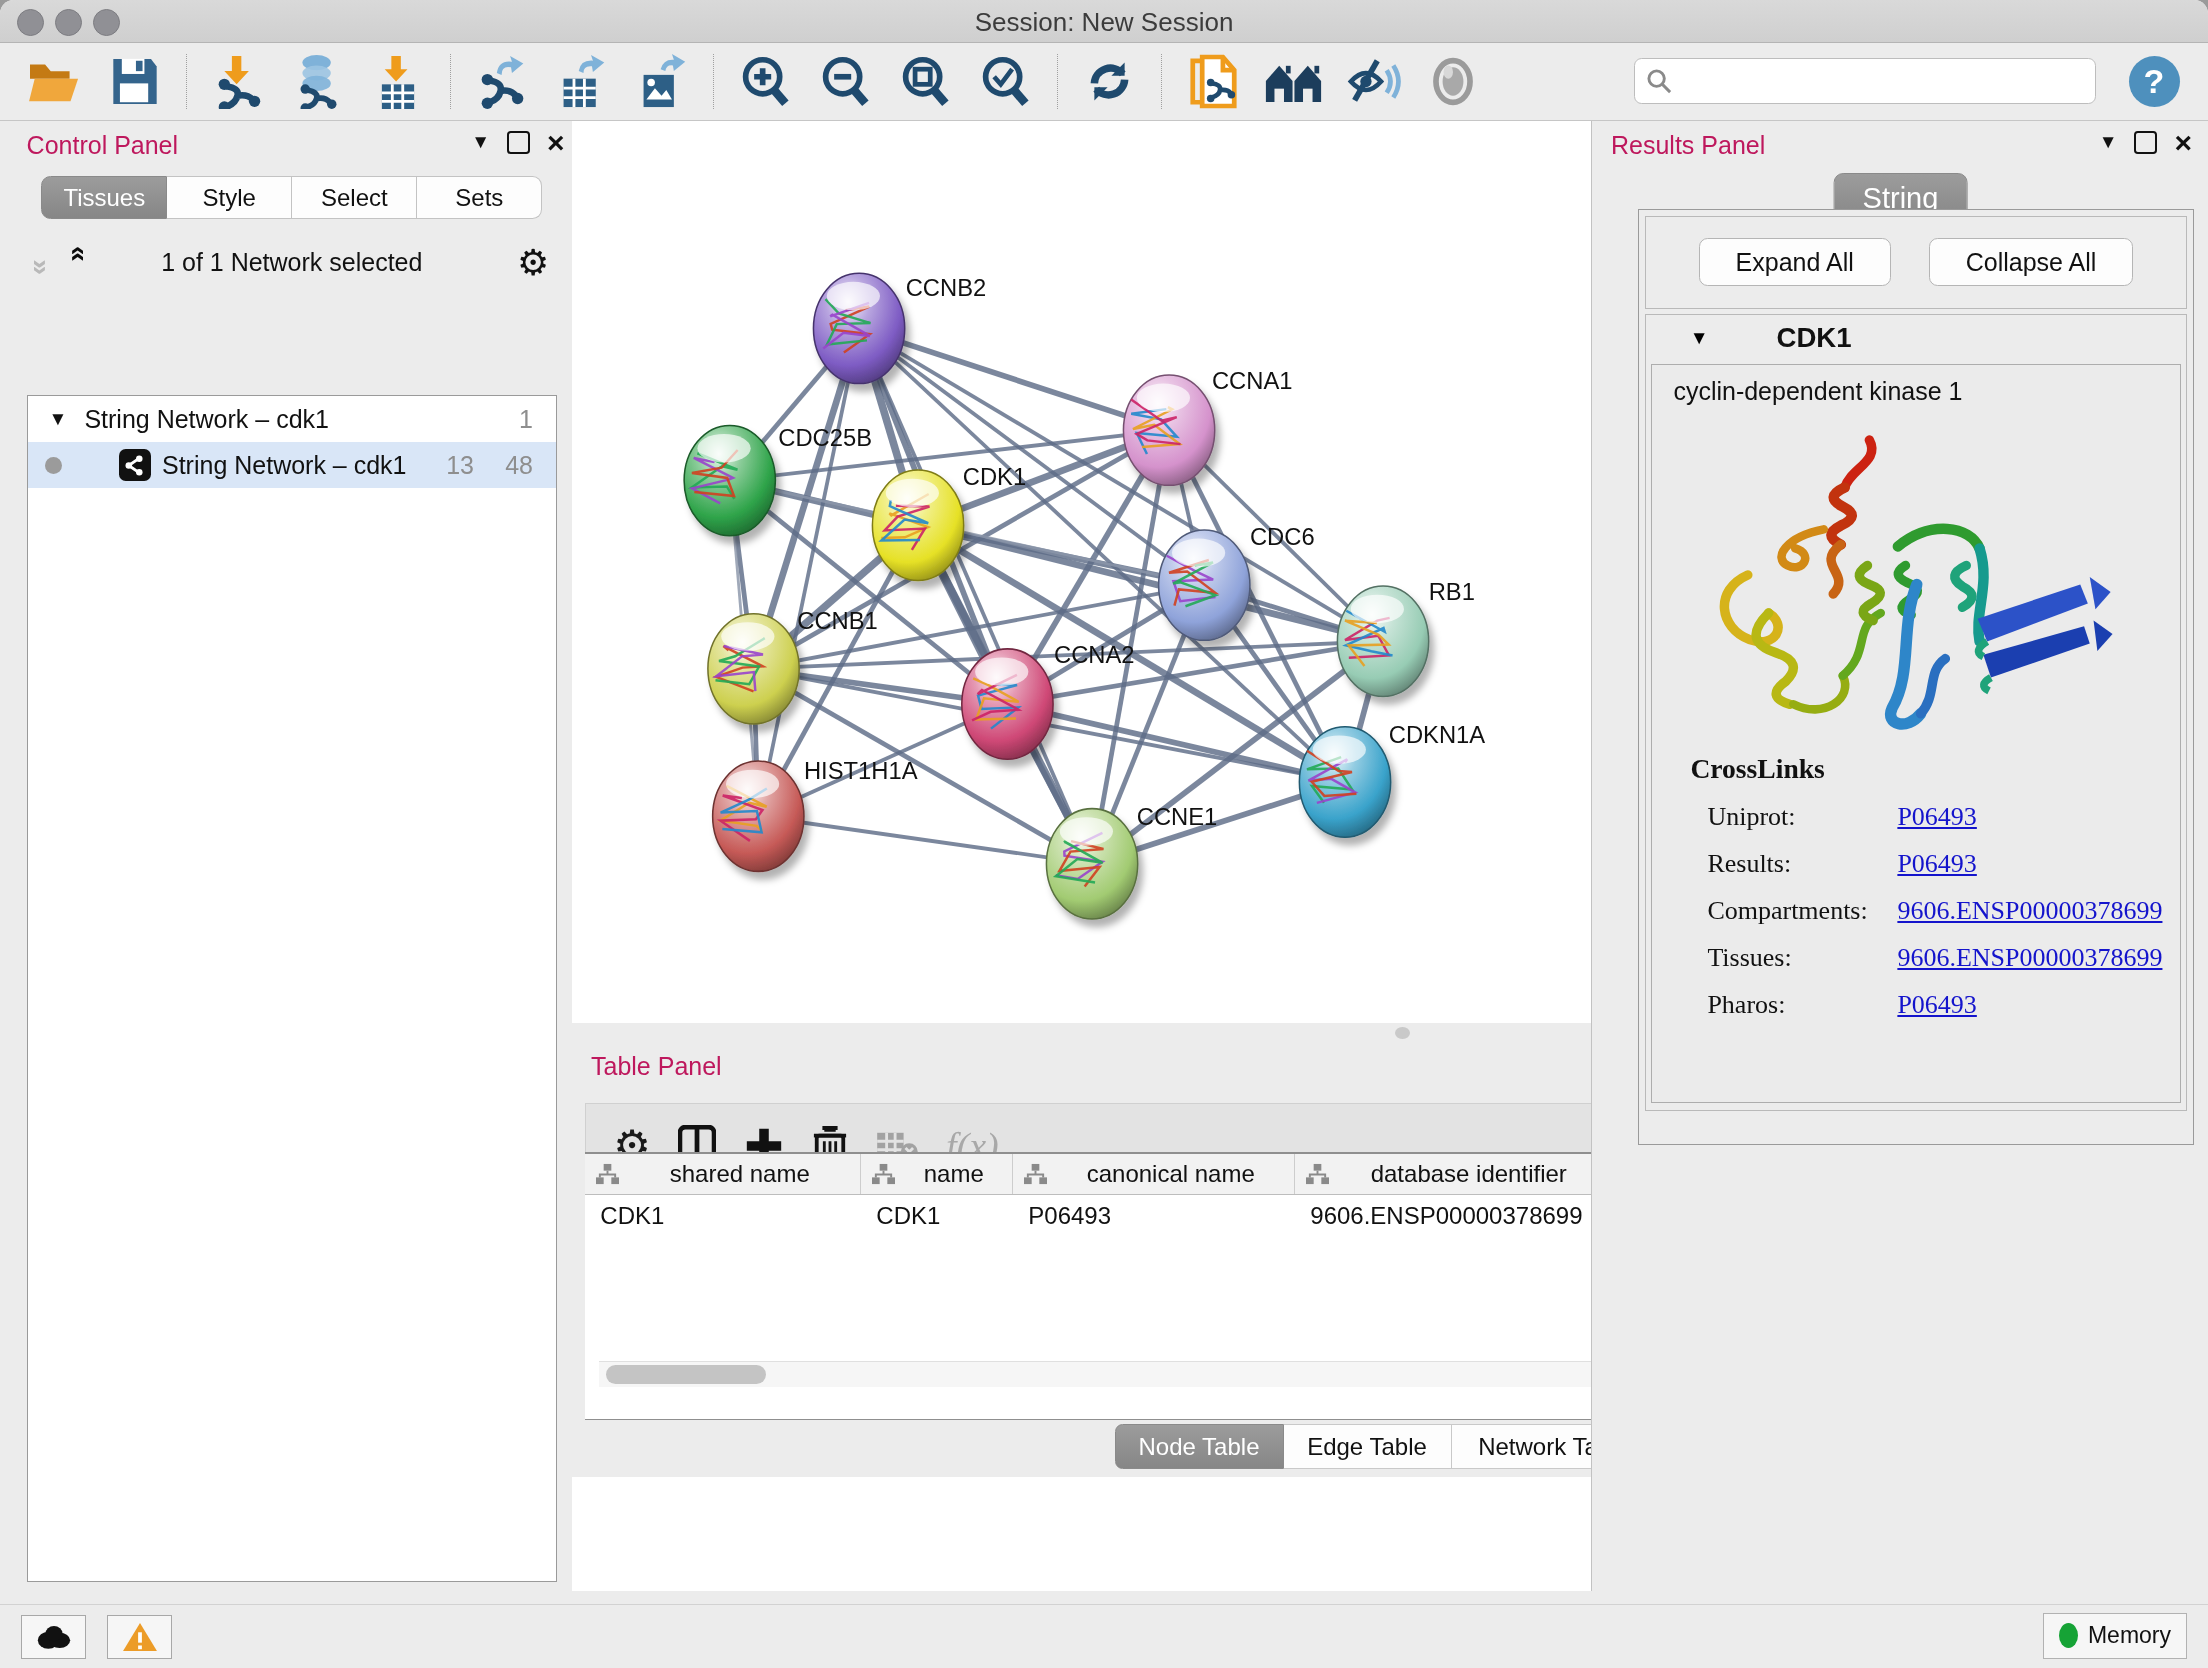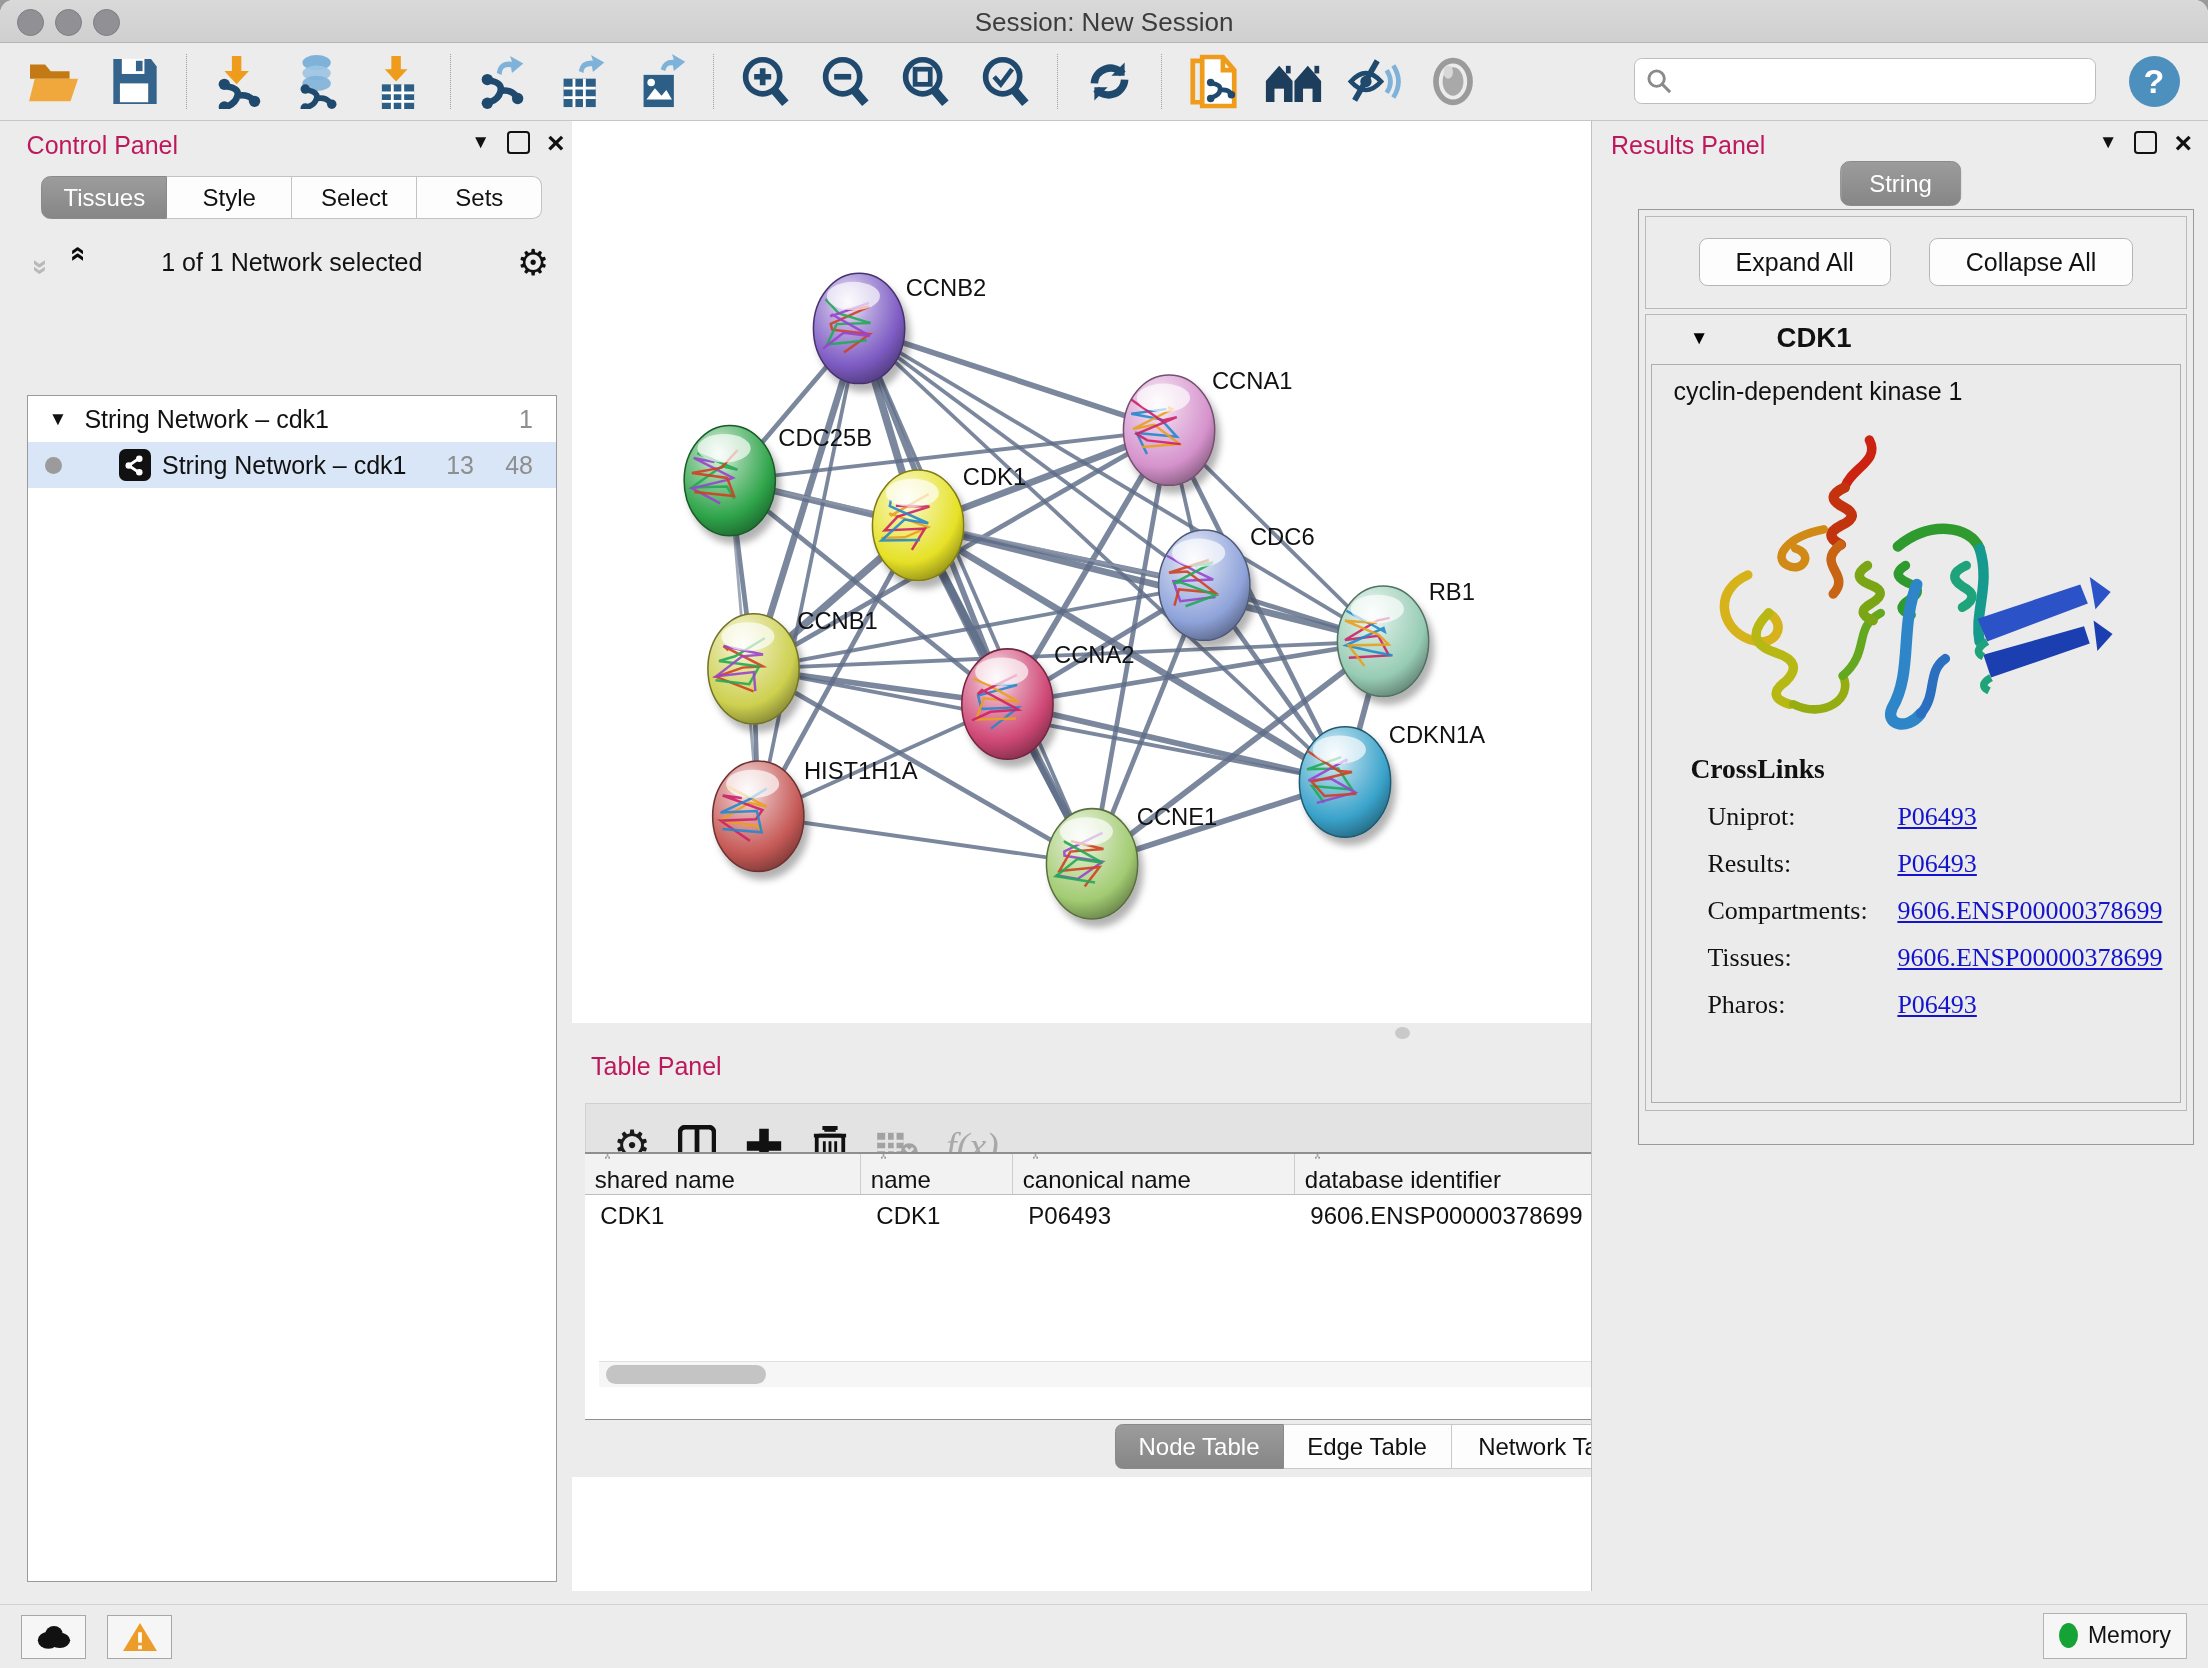--- a/index.html
+++ b/index.html
@@ -53,34 +53,34 @@
   .cv-count{color:#8b8b8b;font-size:25px;margin:0 9.5px;}
   .checkbox-blue{width:28.5px;height:28.5px;border-radius:5.7px;background:#4d9bd5;color:#fff;font-size:21px;display:flex;align-items:center;justify-content:center;}
   #splitter-h{position:absolute;left:572px;top:1023px;width:1019px;height:19px;background:#ececec;}
   .knob{position:absolute;background:#c9c9c9;border-radius:7.6px;}
   
   #table-panel{position:absolute;left:572px;top:1042px;width:1628px;height:435px;background:#ececec;}
   #tp-toolbar{margin:13.3px 13.3px 0 13.3px;height:84px;background:#e3e3e3;border:1px solid #d0d0d0;display:flex;align-items:center;}
   .tp-icon{margin-left:27px;display:flex;align-items:center;justify-content:center;}
   #tbl{position:absolute;left:13.3px;right:9.5px;top:110px;bottom:57px;background:#fff;border-top:2.9px solid #8f8f8f;border-bottom:1.9px solid #8f8f8f;overflow:hidden;}
   #tbl-head{display:flex;height:40px;background:#f2f2f2;border-bottom:1.9px solid #bdbdbd;}
-  .th{display:flex;align-items:flex-start;font-size:24px;color:#111;border-right:1px solid #cdcdcd;box-sizing:border-box;padding-left:9.5px;gap:7px;flex-direction:column;}
+  .th{display:flex;align-items:center;font-size:24px;color:#111;border-right:1px solid #cdcdcd;box-sizing:border-box;padding-left:9.5px;gap:7px;}
   .th .lbl{flex:1;text-align:center;padding-right:7.6px;}
   #tbl-row{display:flex;height:42px;align-items:center;}
   .td{font-size:24px;color:#111;padding-left:15px;box-sizing:border-box;white-space:nowrap;overflow:hidden;}
   #hscroll{position:absolute;left:13.3px;right:9.5px;bottom:32px;height:25px;background:#f6f6f6;border-top:1px solid #e0e0e0;}
   #hthumb{position:absolute;left:7.6px;top:2.9px;width:160px;height:19px;background:#c4c4c4;border-radius:9.5px;}
   #tp-tabs{position:absolute;left:0;right:0;bottom:7.6px;display:flex;justify-content:center;}
   .tp-seg{font-size:24px;padding:7.6px 0;width:167px;text-align:center;background:#fdfdfd;border:1px solid #c9c9c9;border-left:none;color:#111;}
   .tp-seg:first-child{border-left:1px solid #c9c9c9;border-radius:7.6px 0 0 7.6px;}
   .tp-seg:last-child{border-radius:0 7.6px 7.6px 0;width:205px;}
   .tp-seg.active{background:linear-gradient(#9c9c9c,#868686);color:#fff;border-color:#8a8a8a;}
   
   #results-panel{position:absolute;left:1591px;top:121px;width:617px;height:1470px;background:#ececec;border-left:1px solid #c2c2c2;}
-  #rp-tab{position:absolute;left:50%;transform:translateX(-50%);top:40px;background:linear-gradient(#9c9c9c,#868686);color:#fff;font-size:24px;padding:7.6px 28.5px;border-radius:9.5px;border:1px solid #8a8a8a;}
+  #rp-tab{position:absolute;left:50%;transform:translateX(-50%);top:52px;background:linear-gradient(#9c9c9c,#868686);color:#fff;font-size:29px;padding:7.6px 28.5px;border-radius:9.5px;border:1px solid #8a8a8a;}
   #rp-outer{position:absolute;left:30px;right:15px;top:88px;height:934px;border:1.9px solid #9a9a9a;background:#ececec;margin-left:16px;}
   #rp-btnbox{margin:5.7px;border:1px solid #b9b9b9;height:91px;display:flex;align-items:center;justify-content:center;gap:38px;}
   .rp-btn{background:#fdfdfd;border:1px solid #b5b5b5;border-radius:8.6px;font-size:25px;padding:8.6px 36px;color:#111;}
   #rp-main{margin:0 5.7px 5.7px 5.7px;border:1px solid #b9b9b9;height:795px;position:relative;}
   #rp-generow{height:46px;display:flex;align-items:center;}
   #rp-gene{font-size:27.6px;font-weight:bold;color:#111;margin-left:68px;}
   #rp-genecaret{margin-left:44px;font-size:19px;}
   #rp-inner{position:absolute;left:5.7px;right:5.7px;top:49px;bottom:7.6px;border:1px solid #adadad;background:#ebebeb;}
   #rp-desc{font-size:25px;color:#111;margin:11.4px 0 0 21px;}
   #crosslinks{position:absolute;left:38px;top:388px;font-family:"Liberation Serif","DejaVu Serif",serif;}

